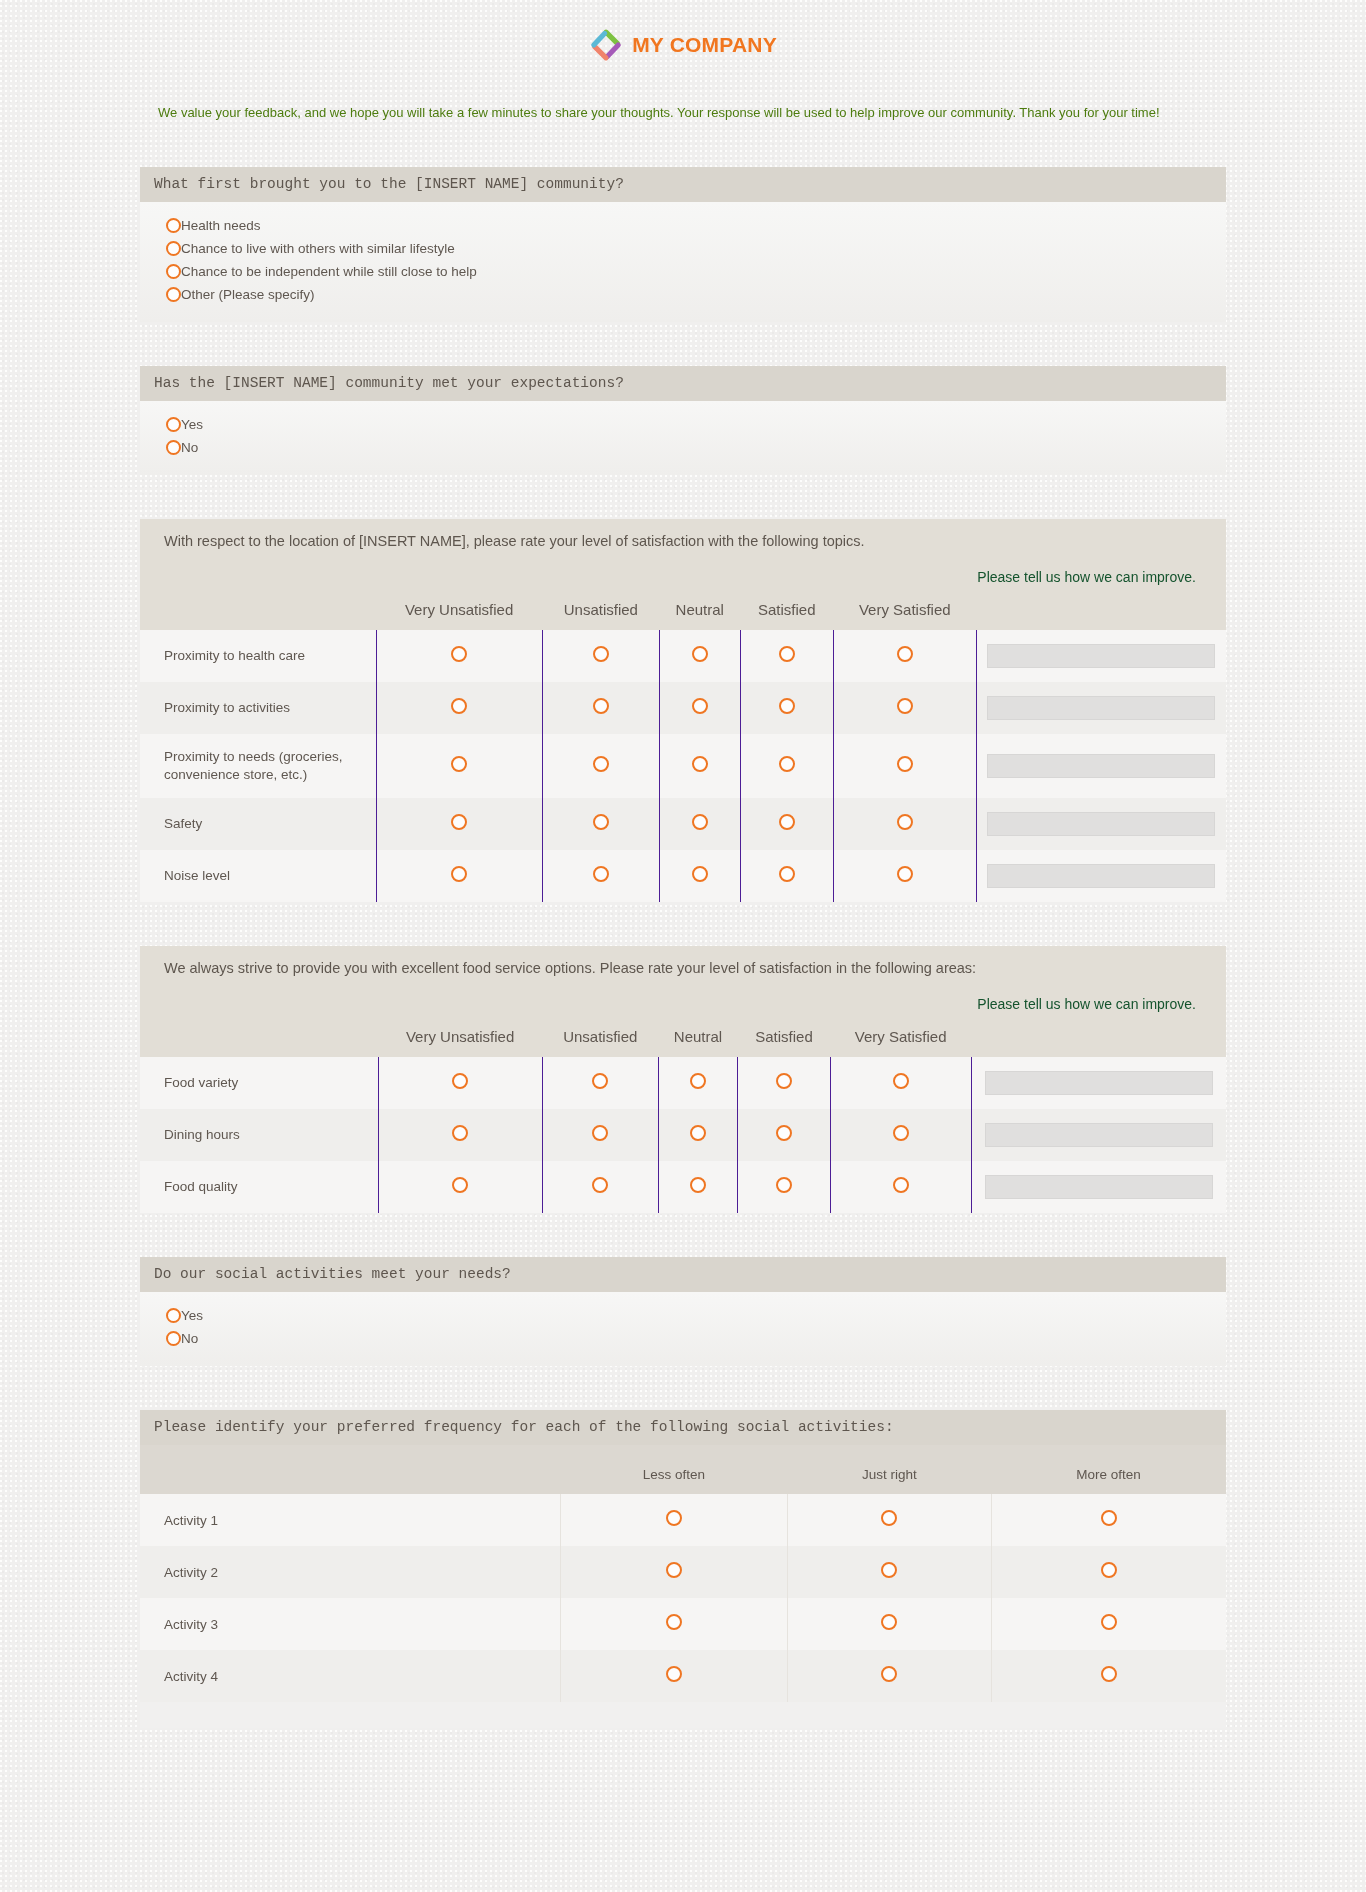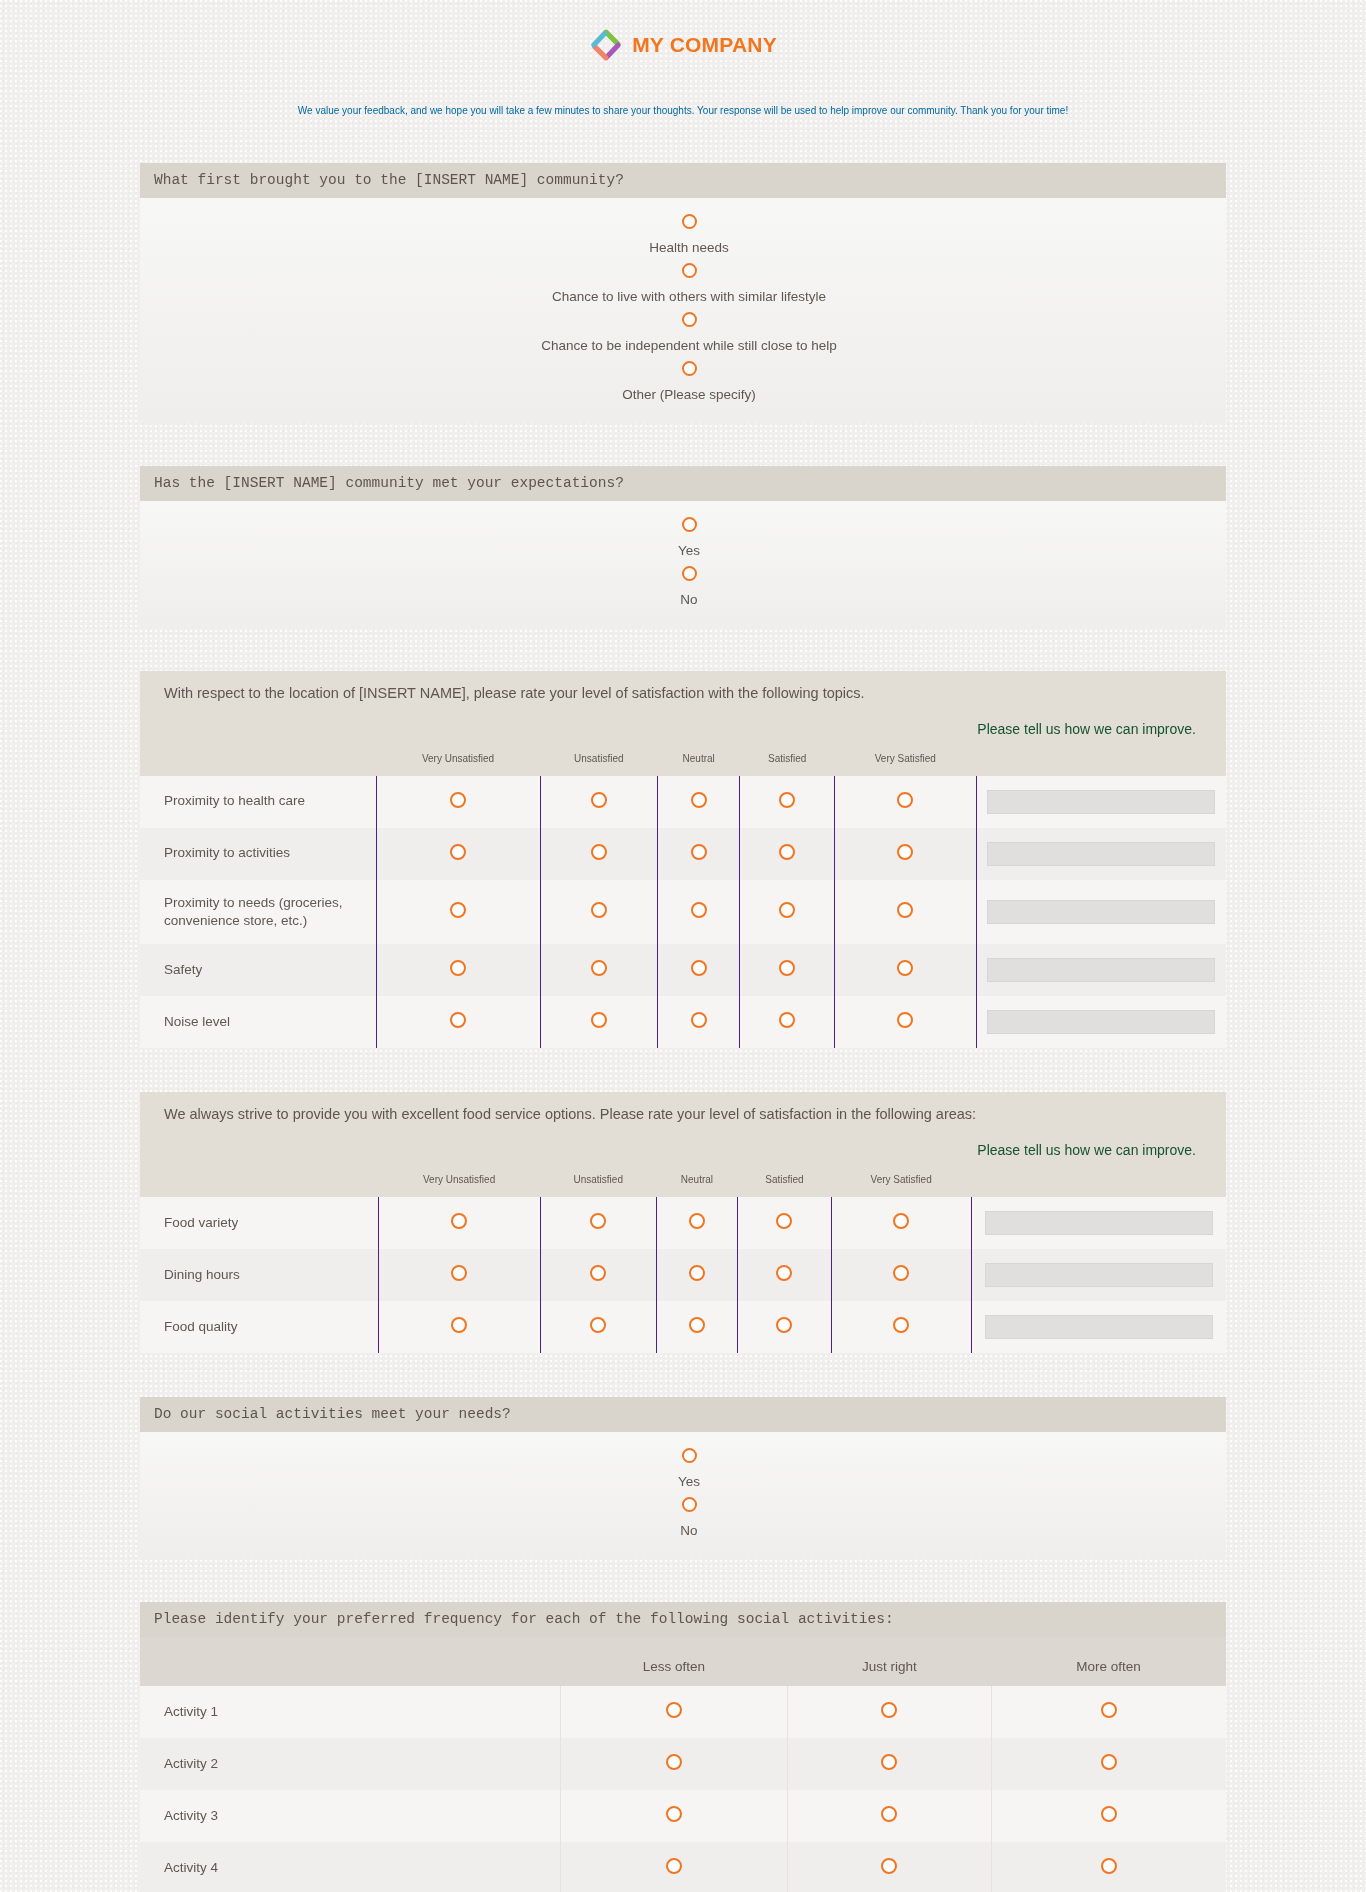--- a/index.html
+++ b/index.html
@@ -29,65 +29,63 @@
     font-size: 21px; font-weight: bold; letter-spacing: 0.2px;
     color: #f1761f;
   }
   .survey-title {
     text-align: center; font-size: 20px; font-weight: bold;
     color: #5c5148; margin-top: 22px; letter-spacing: 0.1px;
   }
 
   .intro {
     margin: 45px 60px 0 60px;
-    font-size: 10px; line-height: 1.45; color: #0369a1;
+    font-size: 13px; line-height: 1.45; color: #4d7c0f;
     max-width: 1245px;
-    text-align: center;
   }
 
   
   .qblock { margin: 44px 42px 0 42px; }
 
   .qheader {
     background: #d9d5cd;
     padding: 9px 12px 10px 14px;
     font-size: 14.5px;
     color: #5e564e;
     font-family: Liberation Mono, monospace;
   }
 
   .qbody {
     background: linear-gradient(180deg, #f7f7f6 0%, #efeeec 100%);
     padding: 12px 14px 16px 14px;
   }
 
   
   .opt-row {
-    display: flex; align-items: center; gap: 11px;
+    display: flex; align-items: center; 
     padding: 4px 0 4px 12px;
-    flex-direction: column;
   }
   .radio {
     width: 15px; height: 15px; border-radius: 50%;
     border: 2.4px solid #ef7622; background: #fdfdfd;
     flex: 0 0 auto; display: block;
   }
   .opt-label { font-size: 13.5px; color: #5f5750; }
 
   
   .matrix-wrap { background: #e2ded6; }
   .matrix-title {
     padding: 14px 28px 6px 24px; font-size: 14.5px; color: #5e564e;
   }
   .matrix-improve-hdr {
     text-align: right; padding: 14px 30px 10px 16px; font-size: 14px; color: #14532d;
   }
   table.matrix { width: 100%; border-collapse: collapse; }
   table.matrix thead th {
-    font-weight: normal; font-size: 10px; color: #5f5750;
+    font-weight: normal; font-size: 15px; color: #5f5750;
     padding: 6px 4px 12px 4px; text-align: center; background: #e2ded6;
     vertical-align: bottom;
   }
   table.matrix thead th.rowlbl-head { width: 236px; background: #e2ded6; }
   table.matrix thead th.improve-head { width: 250px; background: #e2ded6; }
 
   table.matrix tbody tr td {
     border-right: 1px solid #4c1d95;
     padding: 14px 4px; text-align: center; vertical-align: middle;
   }

